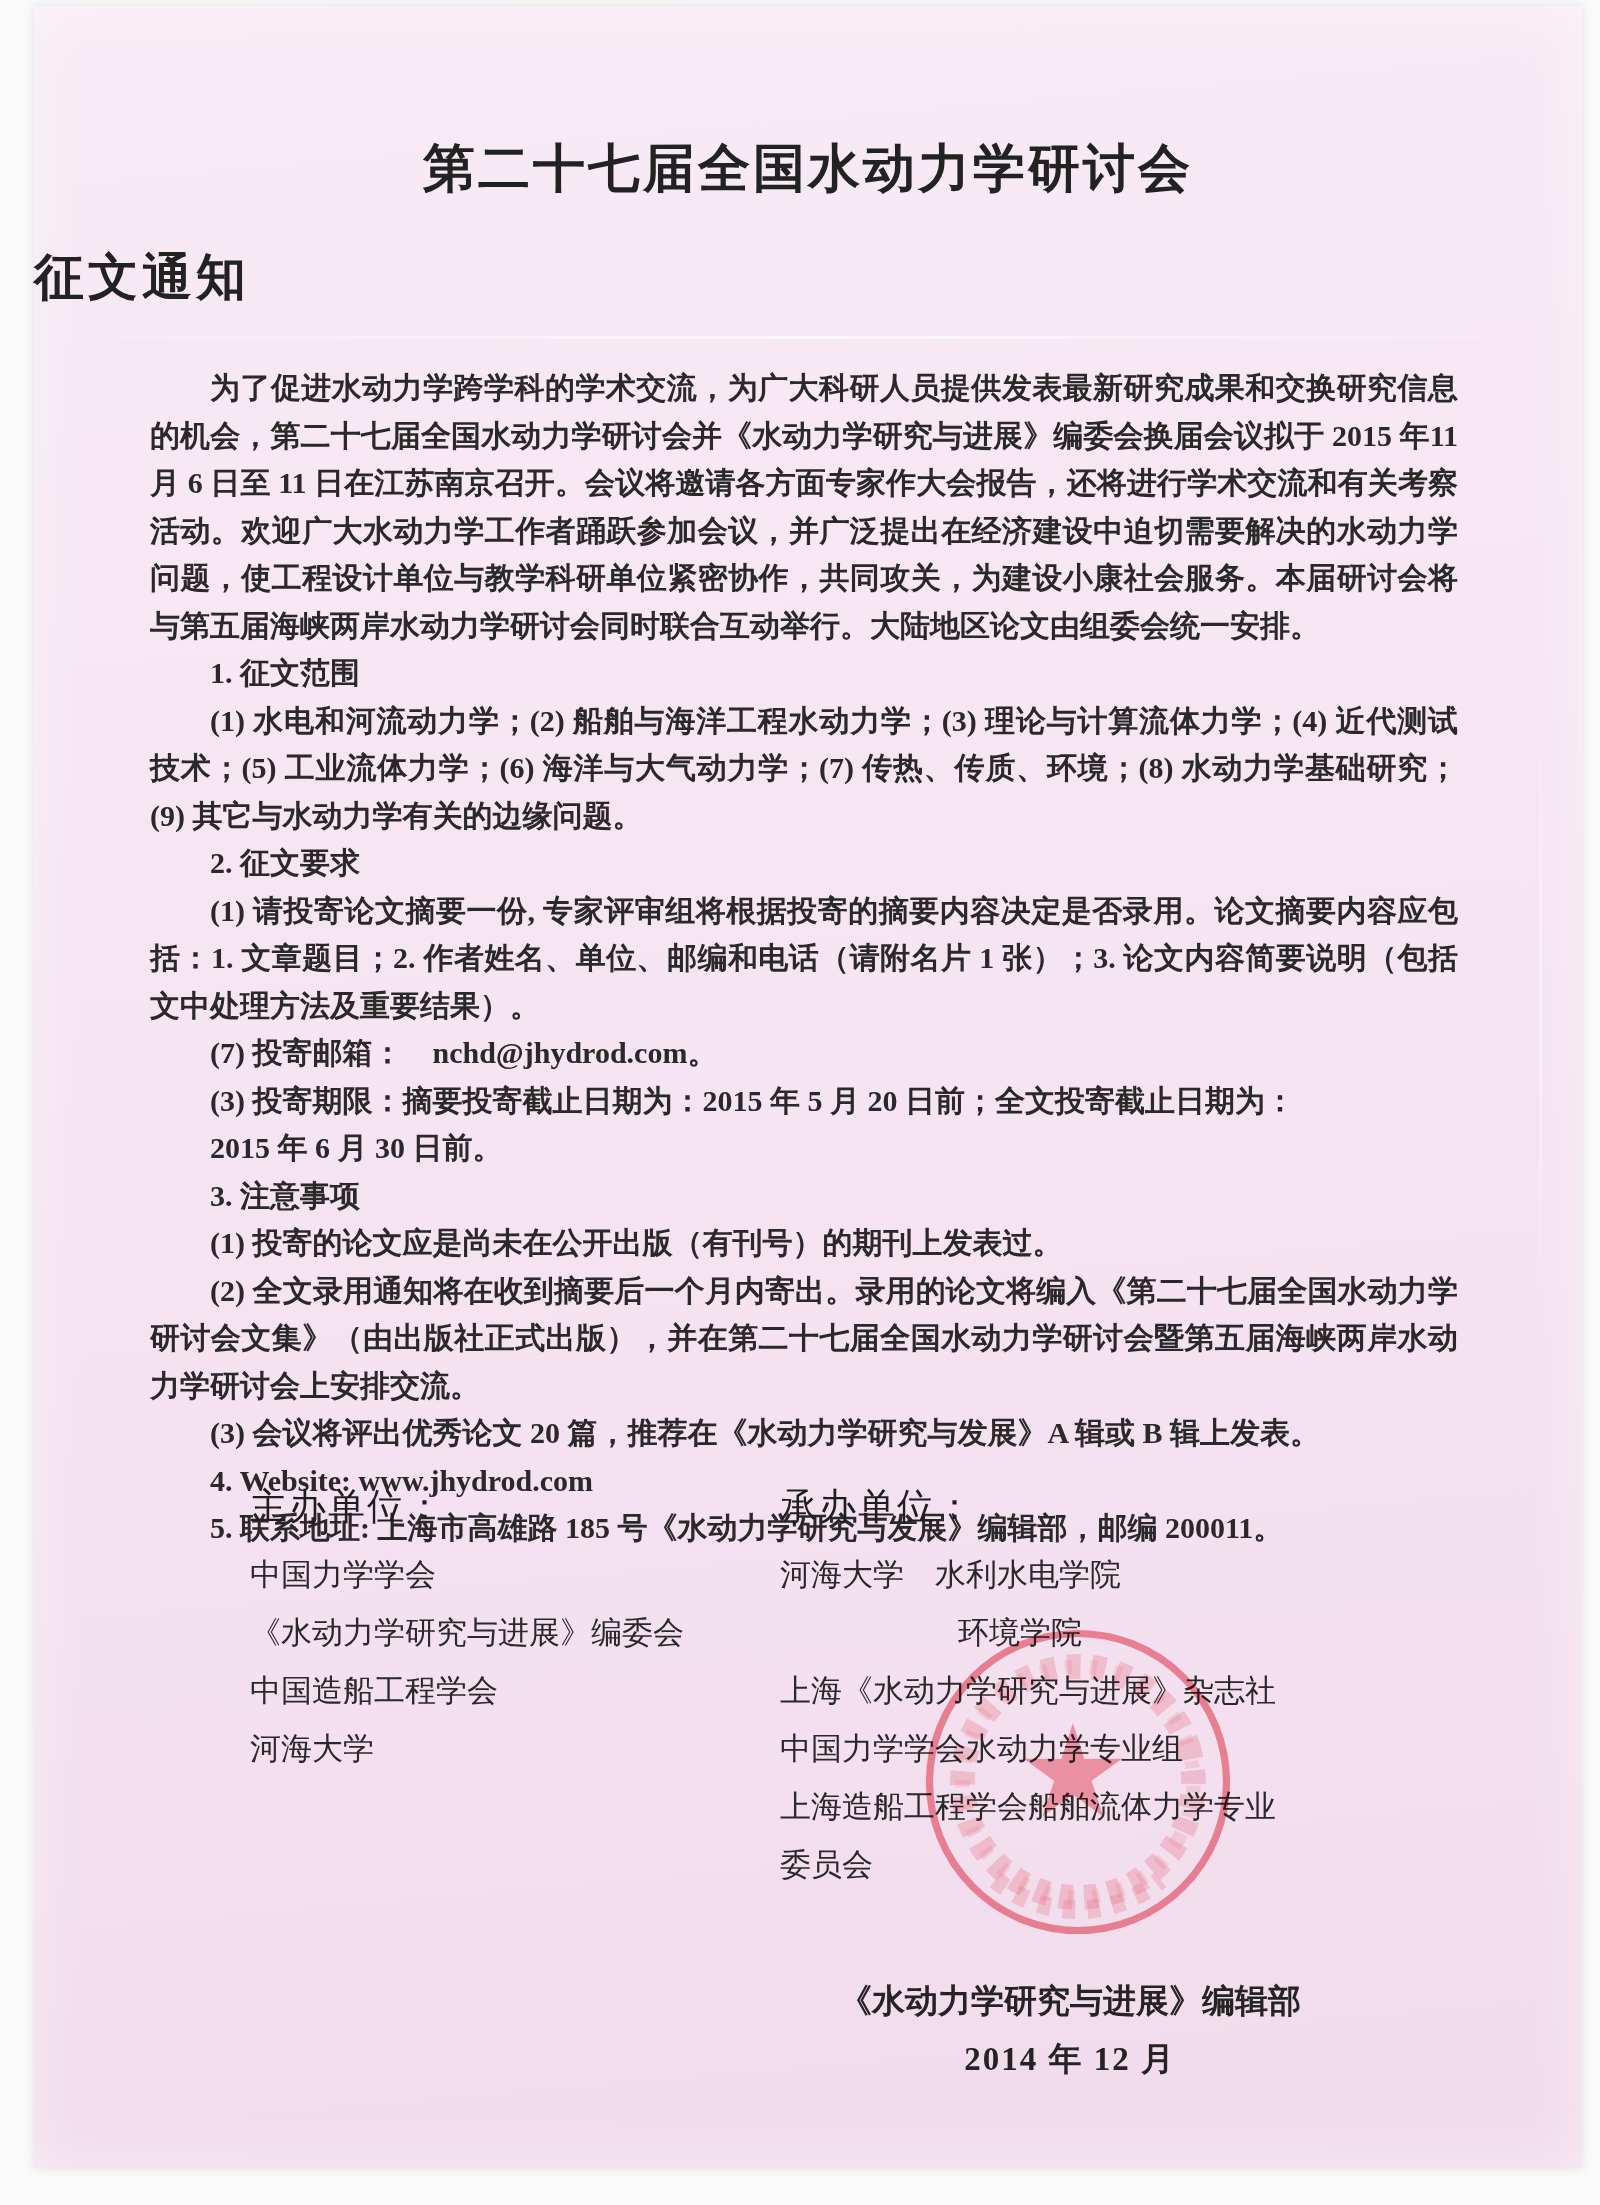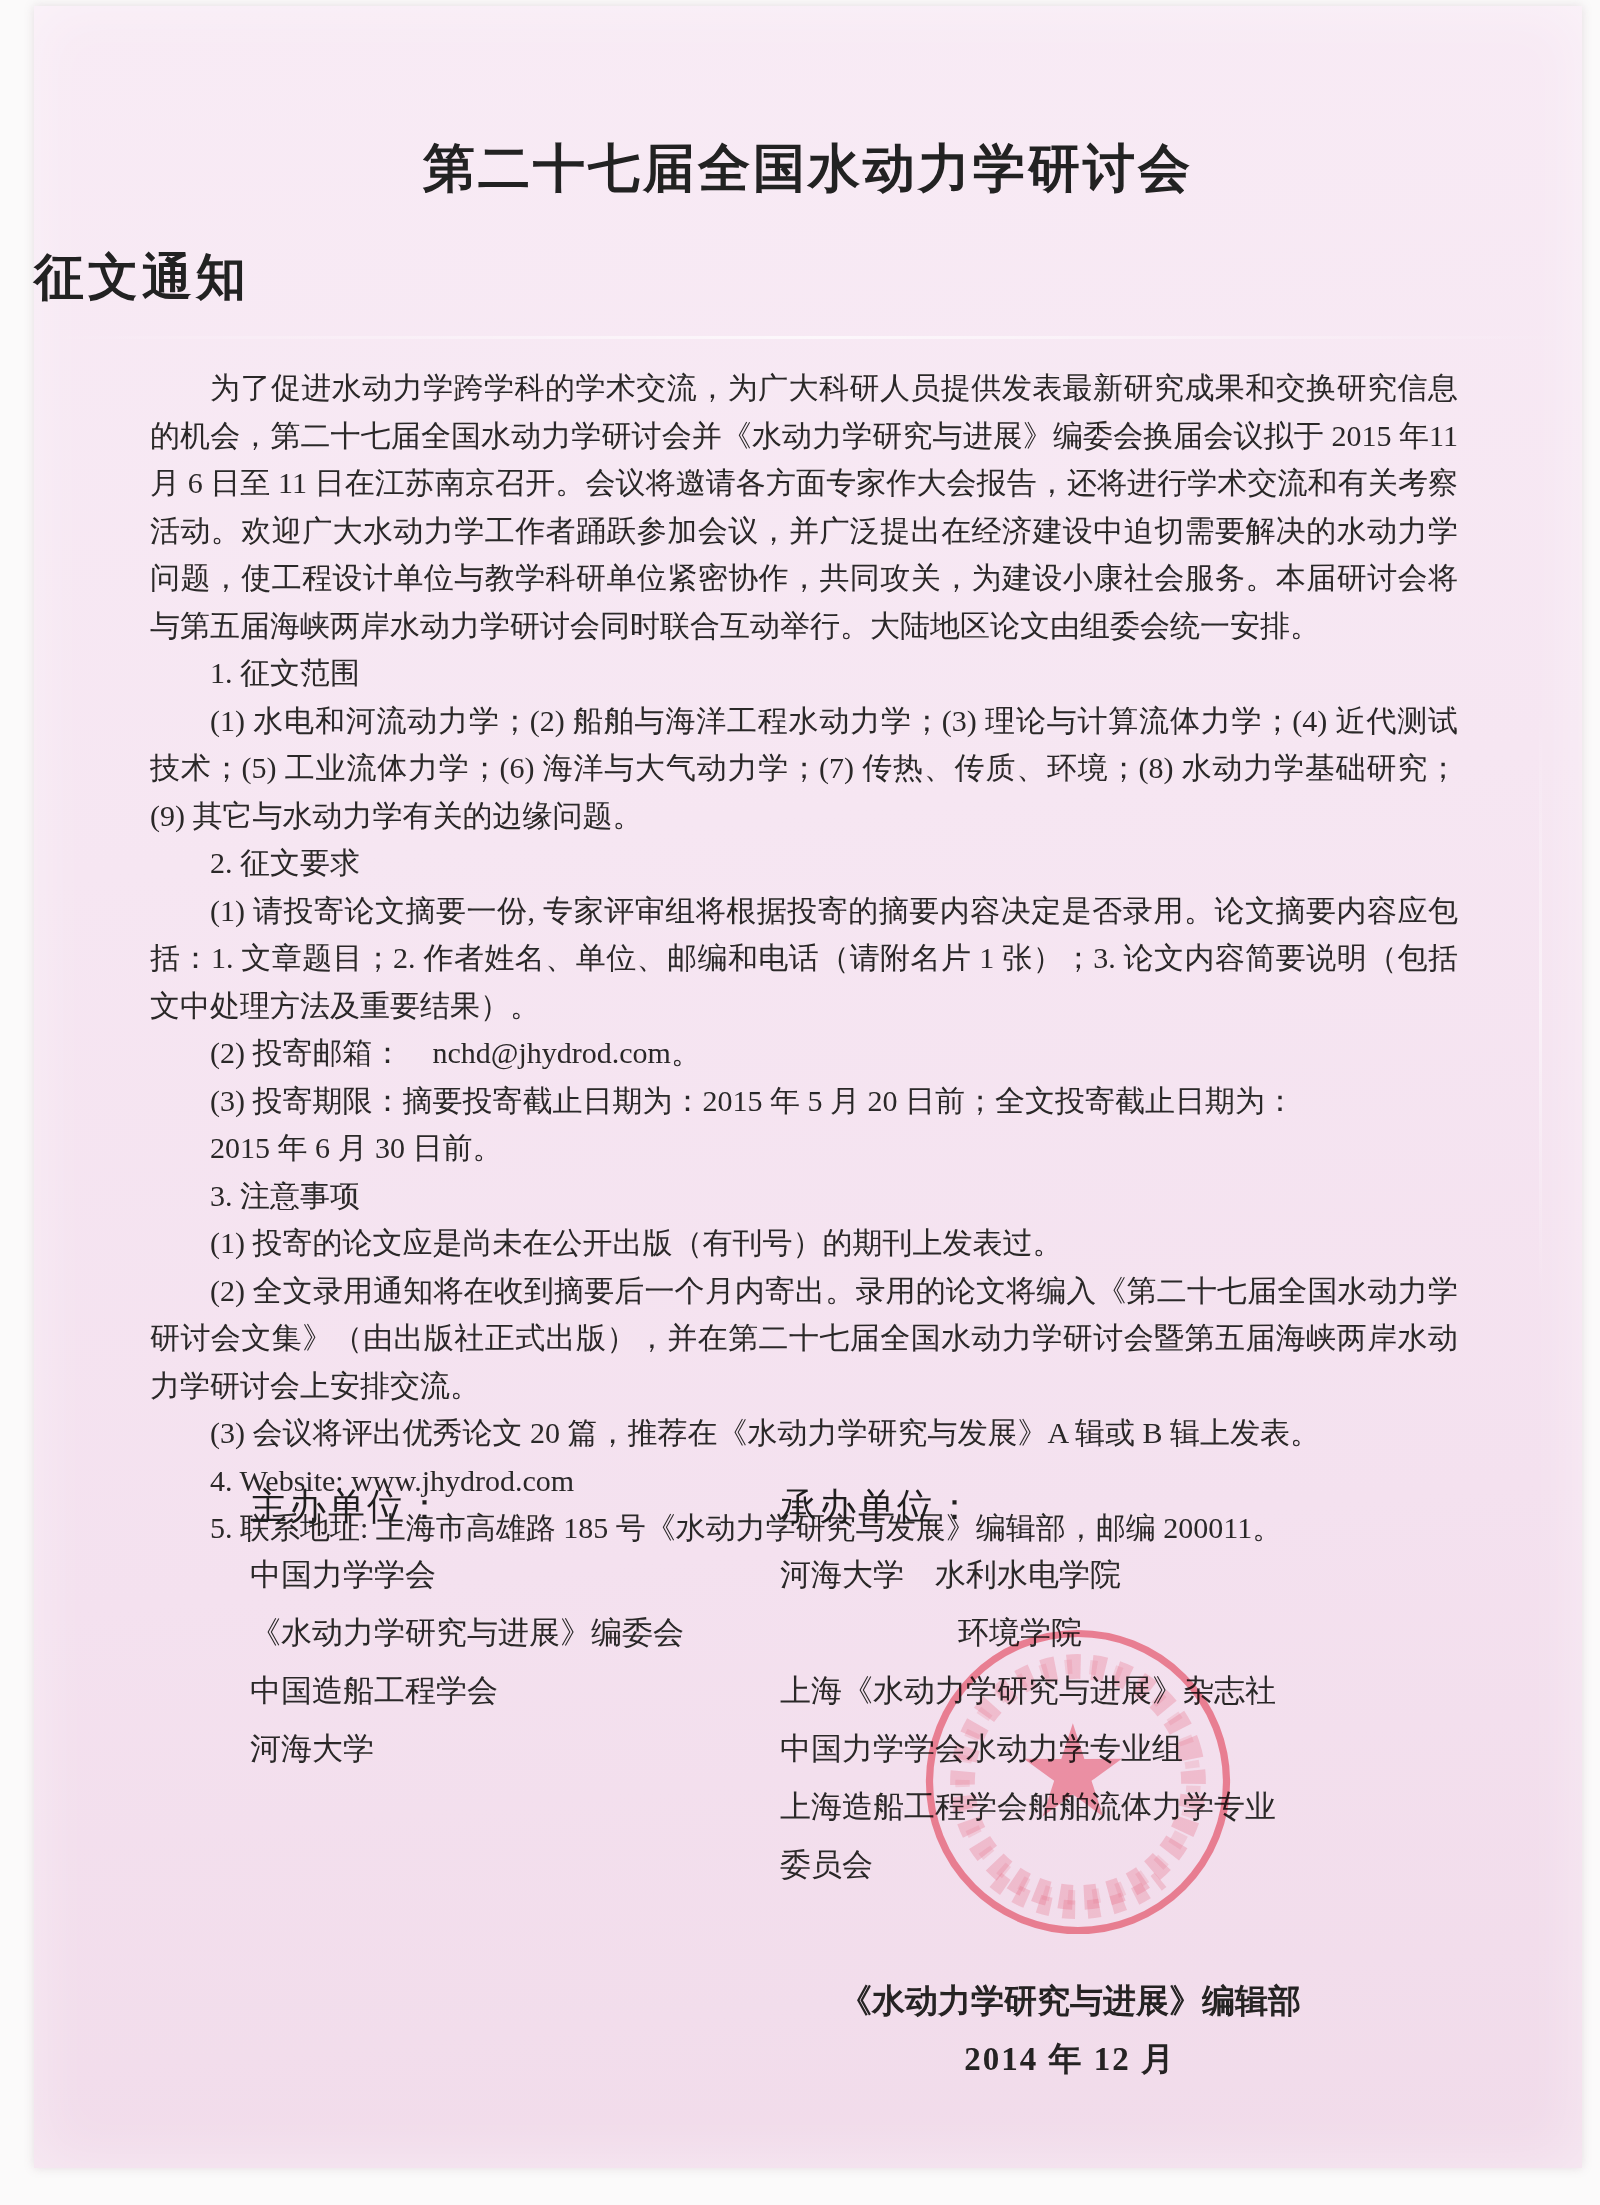--- a/index.html
+++ b/index.html
@@ -35,20 +35,21 @@
     position:absolute; left:0; top:238px; width:100%;
     margin:0; text-align:left;
     font-size:50px; font-weight:bold; letter-spacing:4px;
     color:#222;
   }
   .content{
     position:absolute; left:116px; top:358px; width:1308px;
     font-size:30px; line-height:47.5px;
     text-align:justify;
     color:#2a2828;
+    font-weight:bold;
   }
   .content p{margin:0; padding:0;}
   .indent{text-indent:2em;}
 
   .org-col{position:absolute; font-size:31px; line-height:58px; color:#2a2828;}
   .org-left{left:216px; top:1472px; width:500px;}
   .org-right{left:746px; top:1472px; width:512px;}
   .org-heading{
     font-family:"Liberation Sans", sans-serif;
     font-weight:normal; font-size:37px; letter-spacing:2px;
@@ -83,21 +84,21 @@
   <h2 class="doc-subtitle">征文通知</h2>
 
   <div class="content">
     <p class="indent">为了促进水动力学跨学科的学术交流，为广大科研人员提供发表最新研究成果和交换研究信息的机会，第二十七届全国水动力学研讨会并《水动力学研究与进展》编委会换届会议拟于 2015 年11 月 6 日至 11 日在江苏南京召开。会议将邀请各方面专家作大会报告，还将进行学术交流和有关考察活动。欢迎广大水动力学工作者踊跃参加会议，并广泛提出在经济建设中迫切需要解决的水动力学问题，使工程设计单位与教学科研单位紧密协作，共同攻关，为建设小康社会服务。本届研讨会将与第五届海峡两岸水动力学研讨会同时联合互动举行。大陆地区论文由组委会统一安排。</p>
 
     <p class="indent">1. 征文范围</p>
     <p class="indent">(1) 水电和河流动力学；(2) 船舶与海洋工程水动力学；(3) 理论与计算流体力学；(4) 近代测试技术；(5) 工业流体力学；(6) 海洋与大气动力学；(7) 传热、传质、环境；(8) 水动力学基础研究；(9) 其它与水动力学有关的边缘问题。</p>
 
     <p class="indent">2. 征文要求</p>
     <p class="indent">(1) 请投寄论文摘要一份, 专家评审组将根据投寄的摘要内容决定是否录用。论文摘要内容应包括：1. 文章题目；2. 作者姓名、单位、邮编和电话（请附名片 1 张）；3. 论文内容简要说明（包括文中处理方法及重要结果）。</p>
-    <p class="indent">(2) 投寄邮箱：　nchd@jhydrod.com。</p>
+    <p class="indent">(7) 投寄邮箱：　nchd@jhydrod.com。</p>
     <p class="indent">(3) 投寄期限：摘要投寄截止日期为：2015 年 5 月 20 日前；全文投寄截止日期为：</p>
     <p class="indent">2015 年 6 月 30 日前。</p>
 
     <p class="indent">3. 注意事项</p>
     <p class="indent">(1) 投寄的论文应是尚未在公开出版（有刊号）的期刊上发表过。</p>
     <p class="indent">(2) 全文录用通知将在收到摘要后一个月内寄出。录用的论文将编入《第二十七届全国水动力学研讨会文集》（由出版社正式出版），并在第二十七届全国水动力学研讨会暨第五届海峡两岸水动力学研讨会上安排交流。</p>
     <p class="indent">(3) 会议将评出优秀论文 20 篇，推荐在《水动力学研究与发展》A 辑或 B 辑上发表。</p>
 
     <p class="indent">4. Website: www.jhydrod.com</p>
     <p class="indent">5. 联系地址: 上海市高雄路 185 号《水动力学研究与发展》编辑部，邮编 200011。</p>

